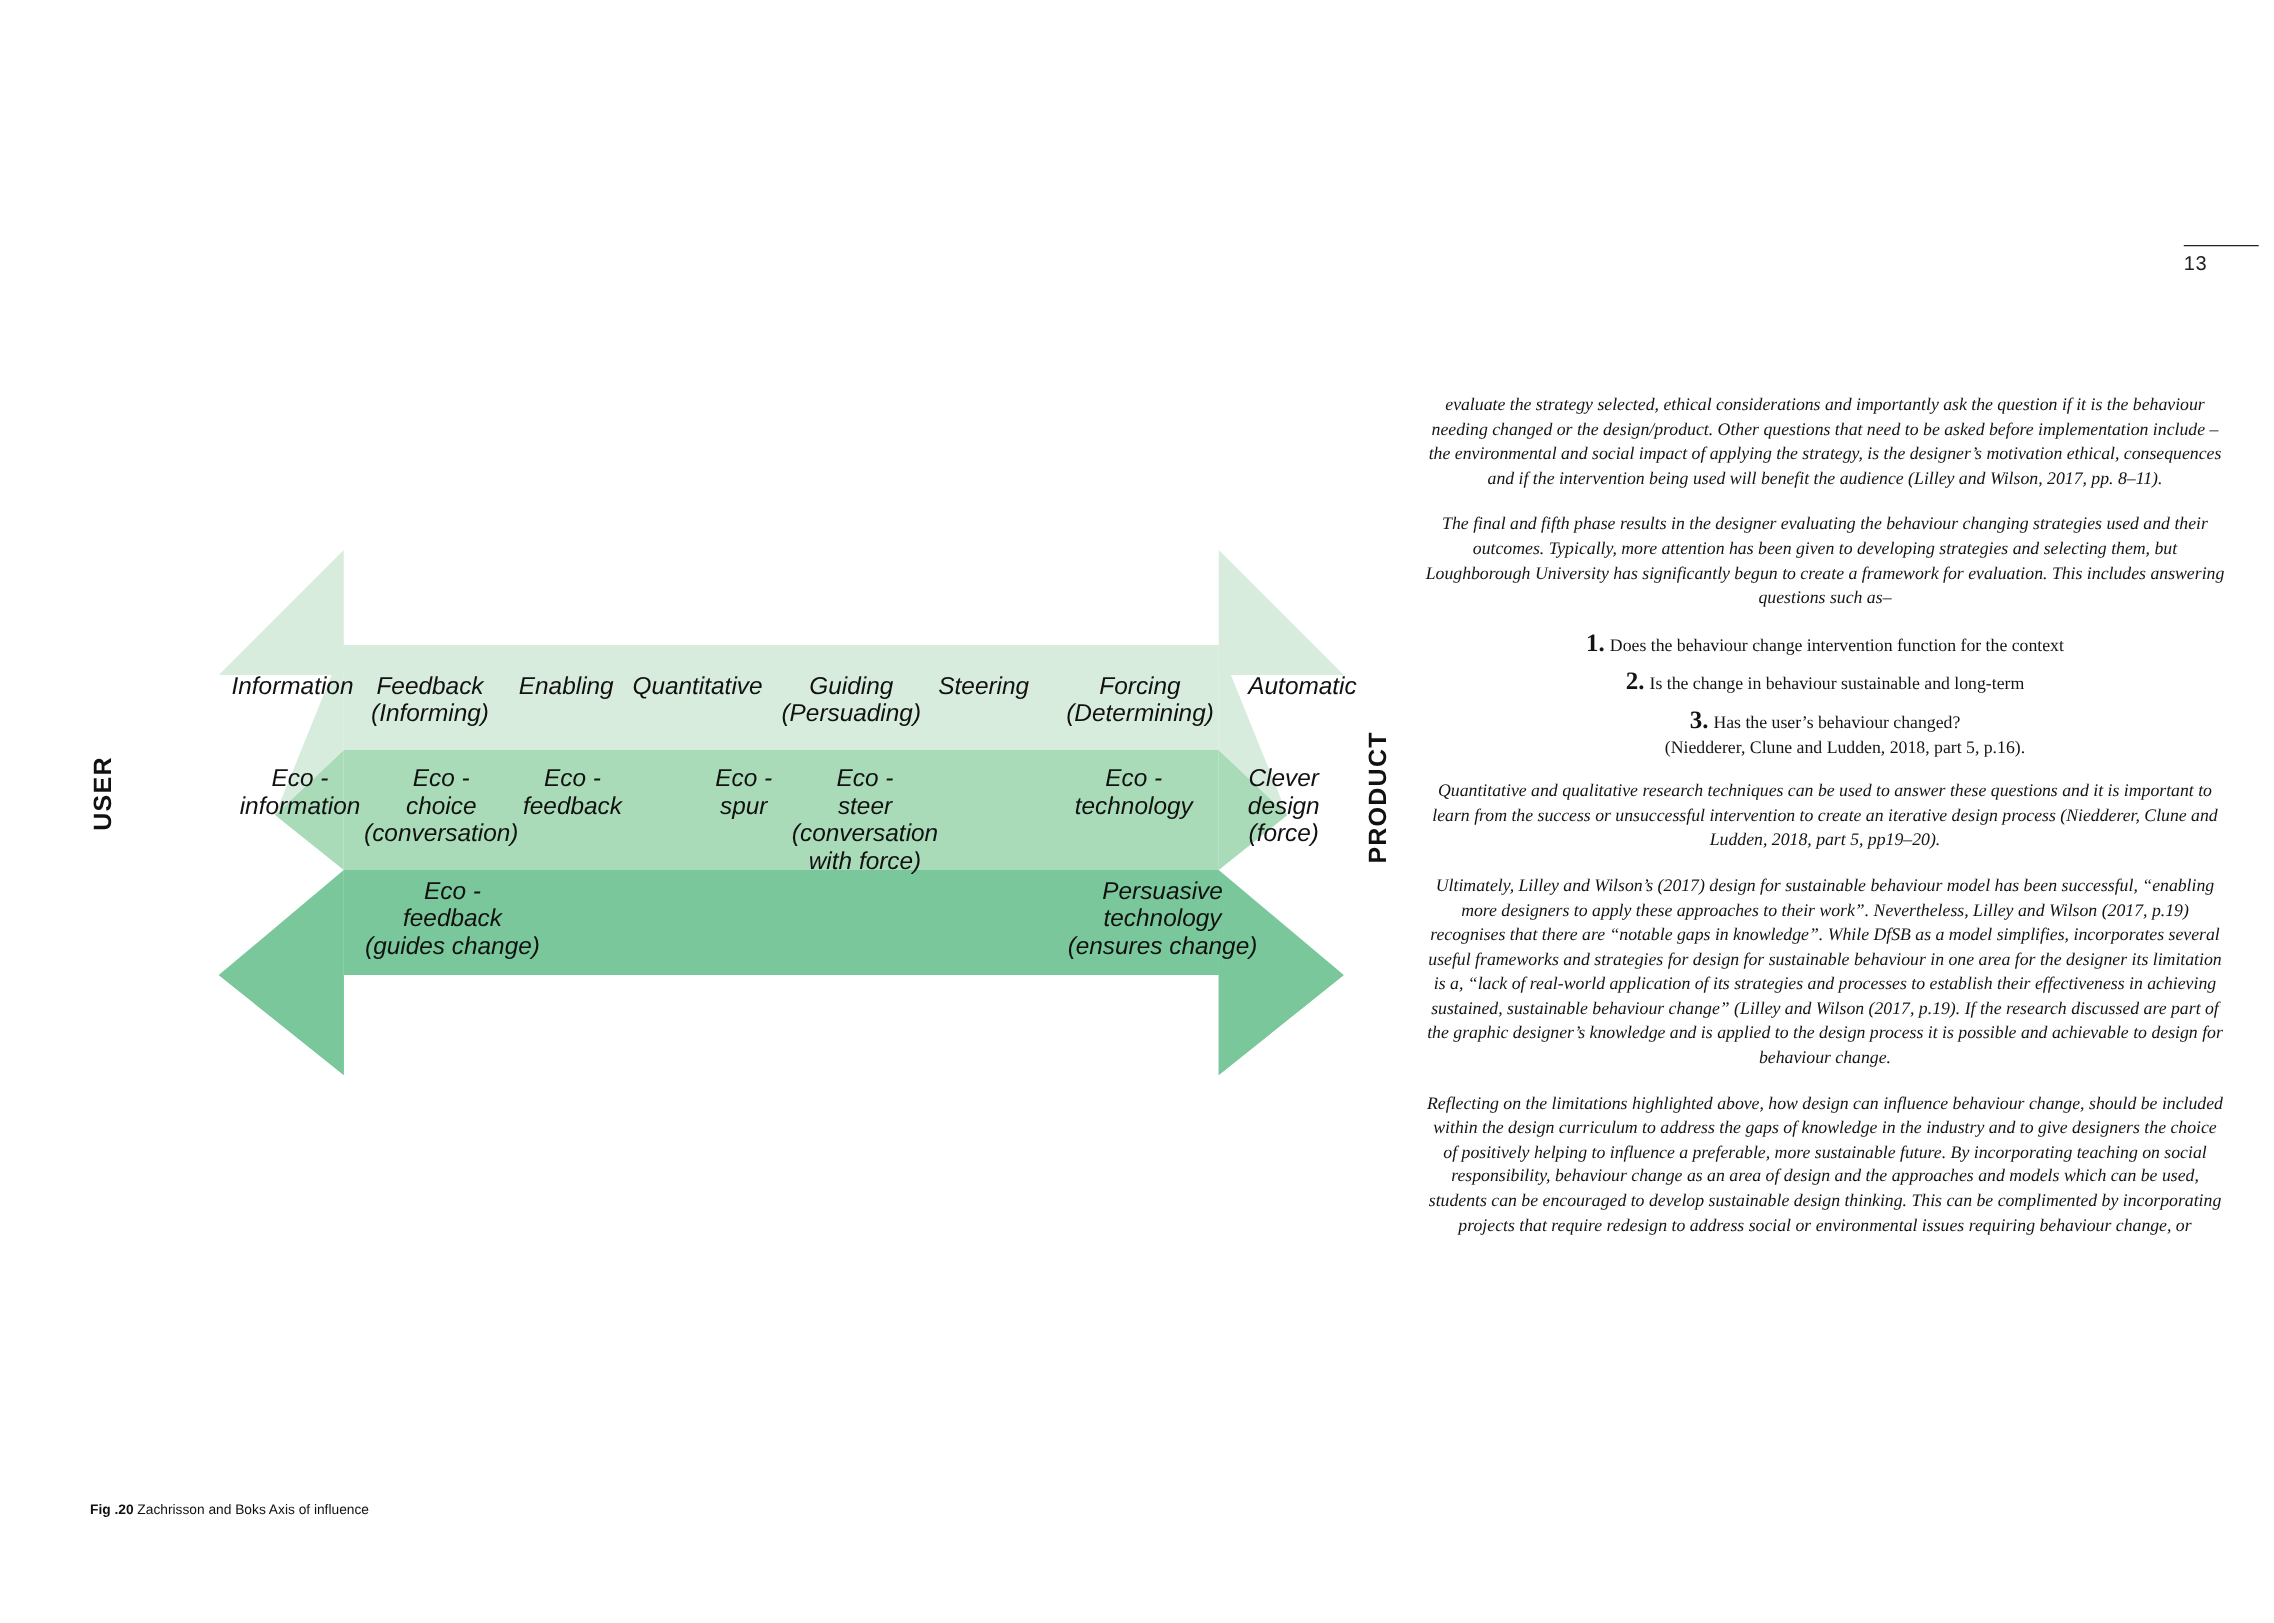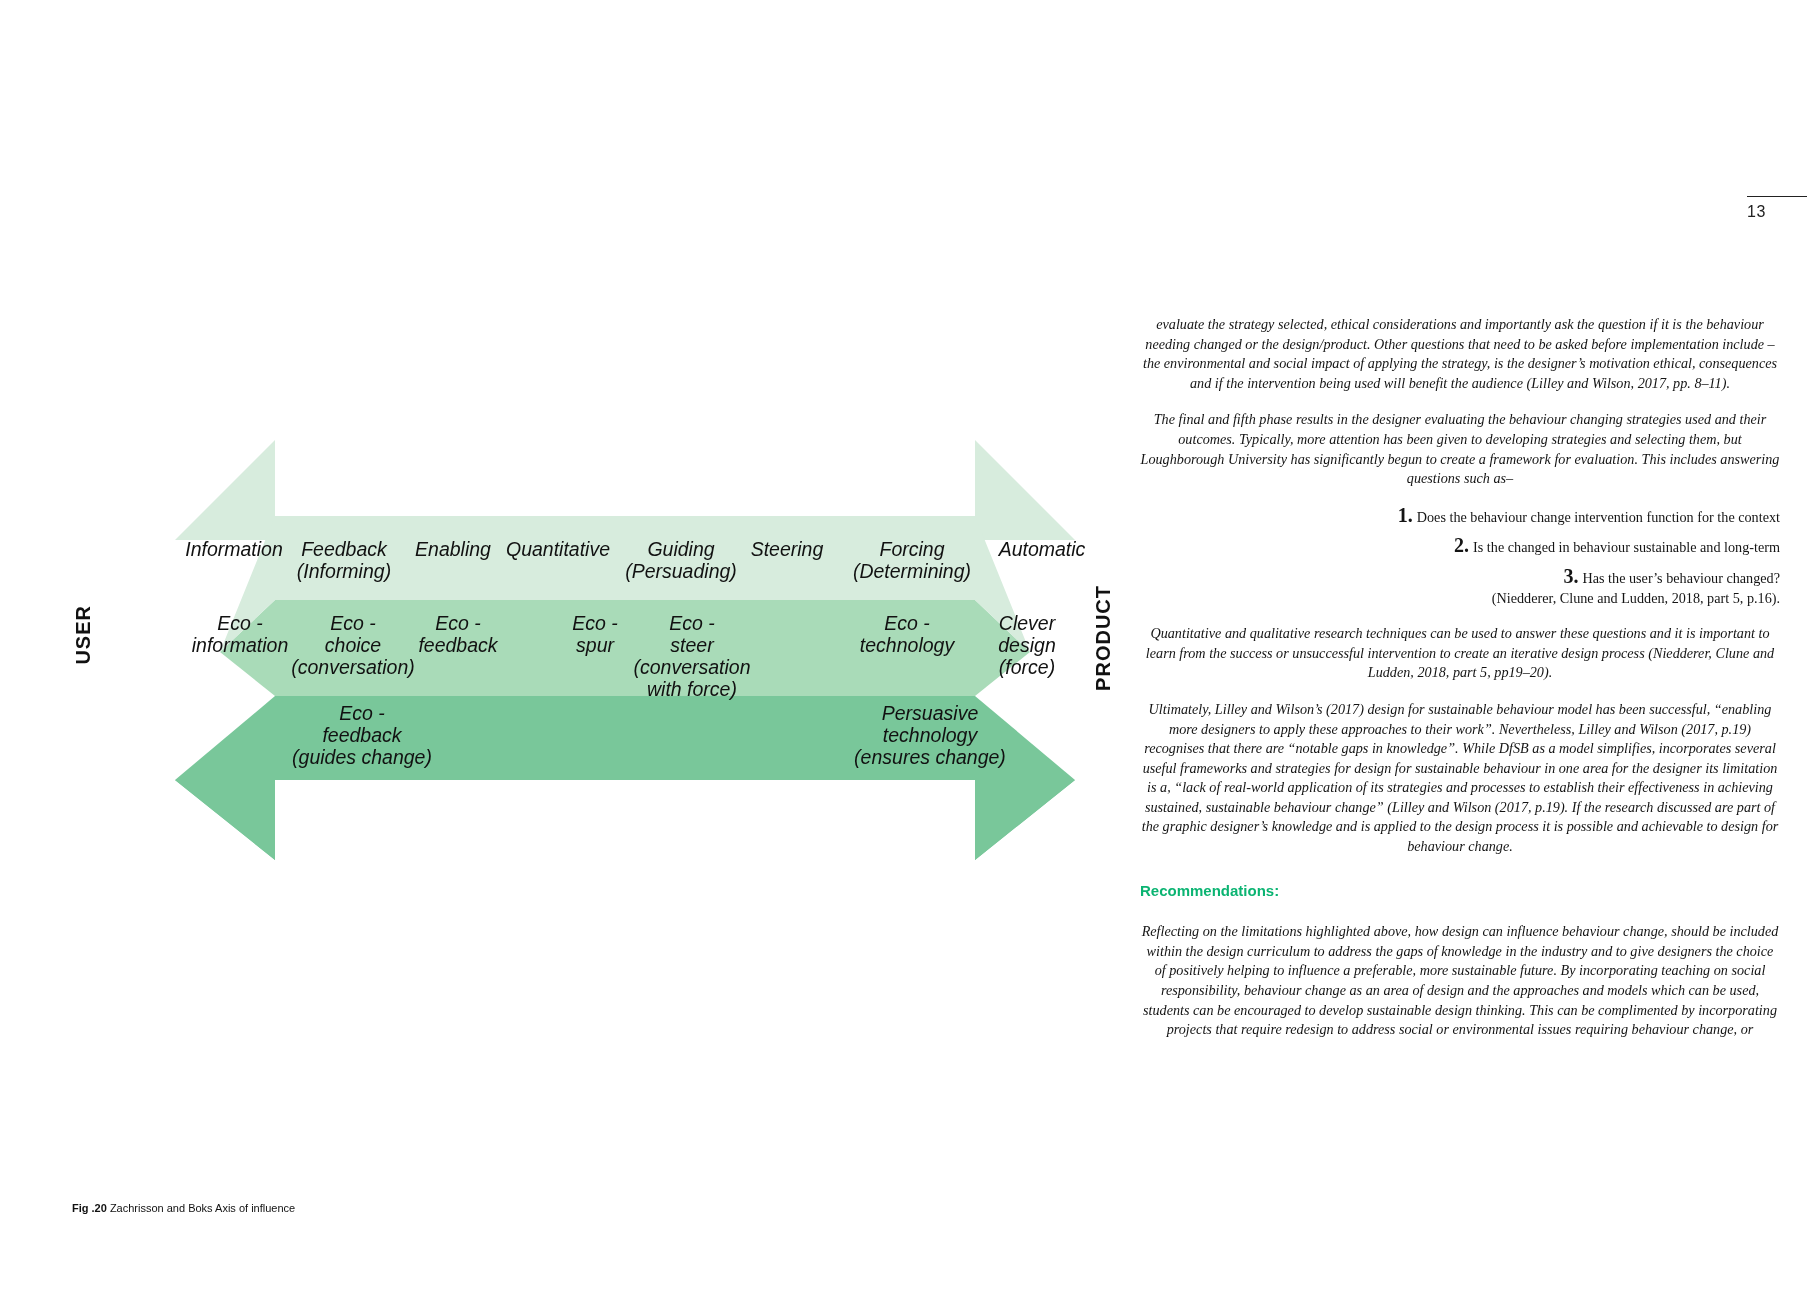--- a/index.html
+++ b/index.html
@@ -147,21 +147,21 @@
 
   #question-list {
     margin: 0 0 16px 0;
     padding: 0;
     list-style: none;
   }
   #question-list li {
     display: block;
     margin: 0 0 9px 0;
     padding-left: 0;
-    text-align: right;
+    text-align: center;
     text-indent: 0;
   }
   #question-list li .qnum {
     font-size: 20px;
     font-weight: bold;
     font-family: "Liberation Serif", serif;
     margin-right: 4px;
   }
   #q1 { margin-left: 72px; }
   #q2 { margin-left: 88px; }
@@ -276,28 +276,27 @@
 
   <p>evaluate the strategy selected, ethical considerations and importantly ask the question if it is the behaviour needing changed or the design/product. Other questions that need to be asked before implementation include – the environmental and social impact of applying the strategy, is the designer’s motivation ethical, consequences and if the intervention being used will benefit the audience (Lilley and Wilson, 2017, pp. 8–11).</p>
 
   <p>The final and fifth phase results in the designer evaluating the behaviour changing strategies used and their outcomes. Typically, more attention has been given to developing strategies and selecting them, but Loughborough University has significantly begun to create a framework for evaluation. This includes answering questions such as–</p>
 
   <ul id="question-list">
     <li id="q1">
       <span class="qnum">1.</span><span>Does the behaviour change intervention function for the context</span>
     </li>
     <li id="q2">
-      <span class="qnum">2.</span><span>Is the changed in behaviour sustainable and long-term</span>
+      <span class="qnum">2.</span><span>Is the change in behaviour sustainable and long-term</span>
     </li>
     <li id="q3">
       <span class="qnum">3.</span><span>Has the user’s behaviour changed?</span>
       <span class="qcite">(Niedderer, Clune and Ludden, 2018, part 5, p.16).</span>
     </li>
   </ul>
 
   <p>Quantitative and qualitative research techniques can be used to answer these questions and it is important to learn from the success or unsuccessful intervention to create an iterative design process (Niedderer, Clune and Ludden, 2018, part 5, pp19–20).</p>
 
   <p>Ultimately, Lilley and Wilson’s (2017) design for sustainable behaviour model has been successful, “enabling more designers to apply these approaches to their work”. Nevertheless, Lilley and Wilson (2017, p.19) recognises that there are “notable gaps in knowledge”. While DfSB as a model simplifies, incorporates several useful frameworks and strategies for design for sustainable behaviour in one area for the designer its limitation is a, “lack of real-world application of its strategies and processes to establish their effectiveness in achieving sustained, sustainable behaviour change” (Lilley and Wilson (2017, p.19). If the research discussed are part of the graphic designer’s knowledge and is applied to the design process it is possible and achievable to design for behaviour change.</p>
 
-  <div id="recommendations-heading">Recommendations:</div>
 
   <p>Reflecting on the limitations highlighted above, how design can influence behaviour change, should be included within the design curriculum to address the gaps of knowledge in the industry and to give designers the choice of positively helping to influence a preferable, more sustainable future. By incorporating teaching on social responsibility, behaviour change as an area of design and the approaches and models which can be used, students can be encouraged to develop sustainable design thinking. This can be complimented by incorporating projects that require redesign to address social or environmental issues requiring behaviour change, or</p>
 </div>
 
 </body></html>

